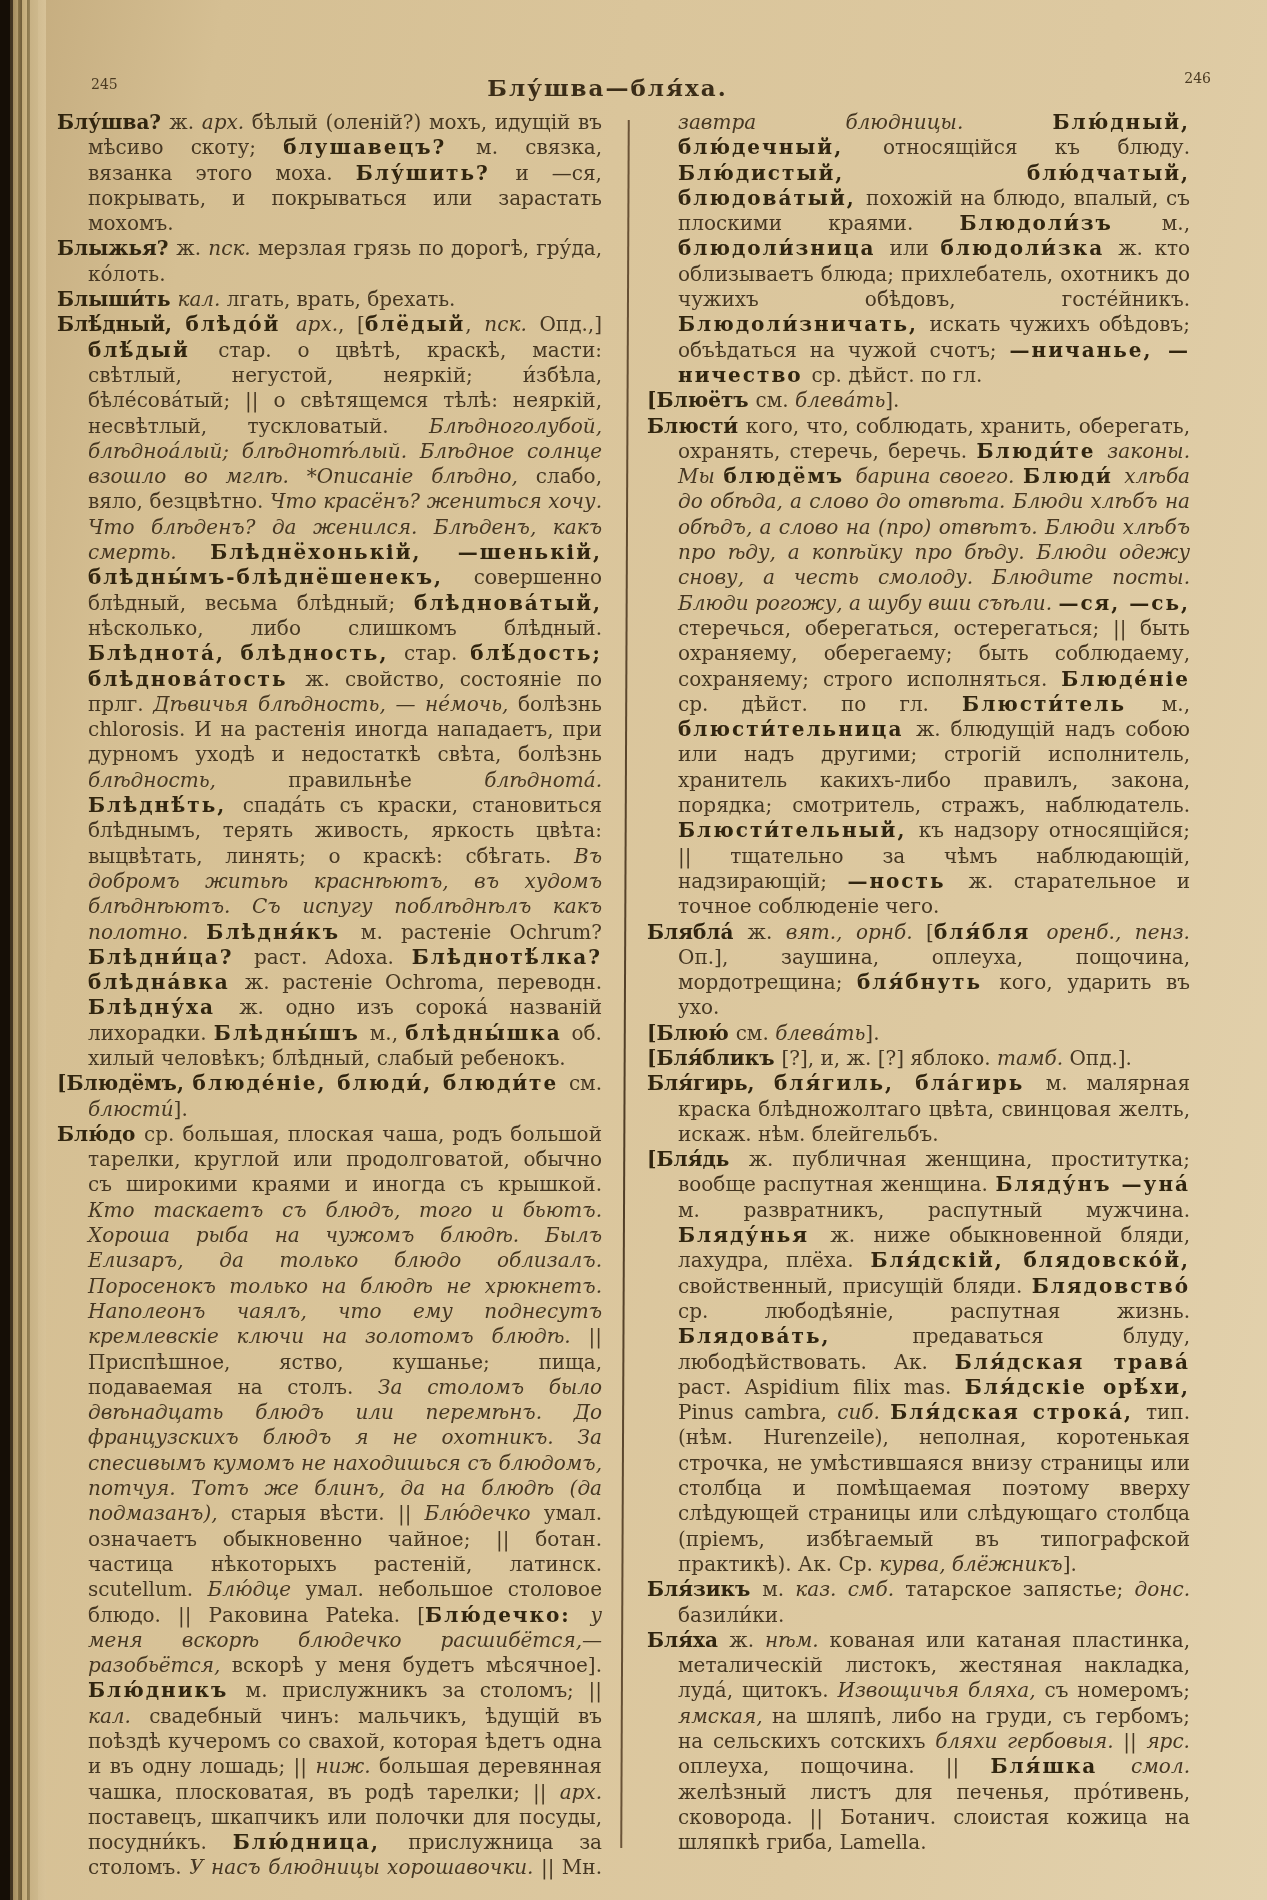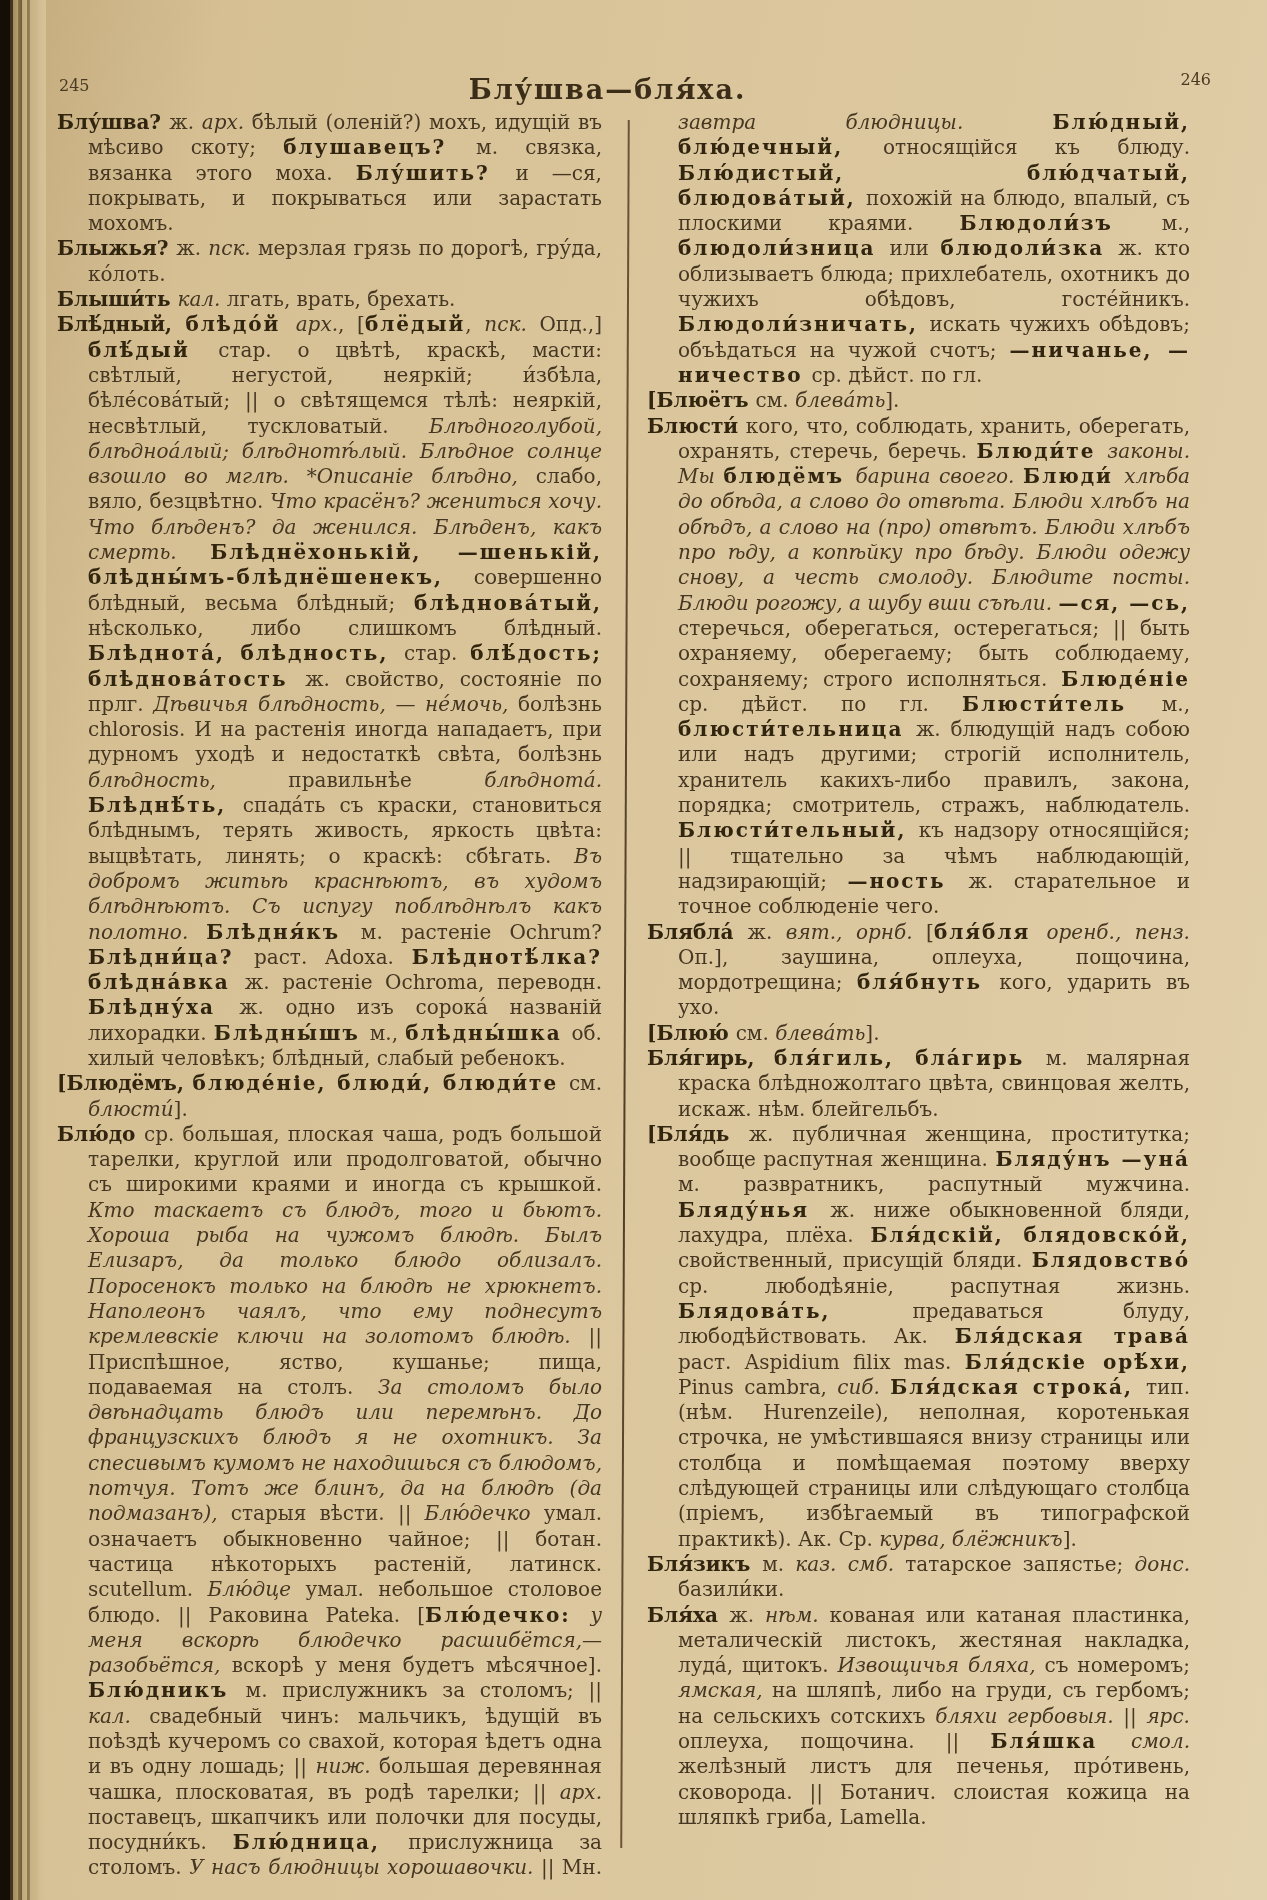--- a/index.html
+++ b/index.html
@@ -16,26 +16,26 @@
       #150e06 0px,#150e06 10px,
       #3f3320 10px,#453723 13px,
       #a28c5f 13px,#b59e6e 18px,
       #897549 18px,#6d5b38 22px,
       #c0a977 22px,#cab383 27px,
       #8a774c 27px,#97845a 30px,
       #c8b285 30px,#cdb88c 38px,
       #d2bd92 38px,#d7c298 46px);
   }
   .header{position:absolute;left:46px;top:74px;width:1175px;height:34px;}
-  .pnum{font-size:16px;color:#4a3a22;}
+  .pnum{font-size:14px;color:#4a3a22;margin-left:32px;}
   .pnum-left{position:absolute;left:13px;top:2px;}
   .pnum-right{position:absolute;right:10px;top:-4px;}
   .running-title{
     position:absolute;left:0;right:52px;top:0;text-align:center;
-    font-weight:700;font-size:27px;letter-spacing:2px;color:#3b2d18;
+    font-weight:700;font-size:23px;letter-spacing:2px;color:#3b2d18;
   }
   .divider{
     position:absolute;left:624px;top:120px;width:2px;height:1728px;
     background:linear-gradient(#6b5438,#4f3d26 60%,#6b5438);
     transform:rotate(0.25deg);
   }
   .col{
     position:absolute;top:110px;font-size:20px;line-height:25.3px;
     text-align:justify;color:#463722;
   }
@@ -69,18 +69,19 @@
       <p class="entry"><span class="r-b">Блѣ́дный, </span><span class="r-sp">блѣдо́й </span><span class="r-i">арх.</span><span class="r-n">, [</span><span class="r-sp">блёдый</span><span class="r-n">, </span><span class="r-i">пск. </span><span class="r-n">Опд.,] </span><span class="r-sp">блѣ́дый </span><span class="r-n">стар. о цвѣтѣ, краскѣ, масти: свѣтлый, негустой, неяркій; и́збѣла, бѣле́сова́тый; || о свѣтящемся тѣлѣ: неяркій, несвѣтлый, тускловатый. </span><span class="r-i">Блѣдноголубой, блѣдноа́лый; блѣднотѣ́лый. Блѣдное солнце взошло во мглѣ. *Описаніе блѣдно, </span><span class="r-n">слабо, вяло, безцвѣтно. </span><span class="r-i">Что красёнъ? жениться хочу. Что блѣденъ? да женился. Блѣденъ, какъ смерть. </span><span class="r-sp">Блѣднёхонькій, —шенькій, блѣдны́мъ-блѣднёшенекъ, </span><span class="r-n">совершенно блѣдный, весьма блѣдный; </span><span class="r-sp">блѣднова́тый, </span><span class="r-n">нѣсколько, либо слишкомъ блѣдный. </span><span class="r-sp">Блѣднота́, блѣдность, </span><span class="r-n">стар. </span><span class="r-sp">блѣ́дость; блѣднова́тость </span><span class="r-n">ж. свойство, состояніе по прлг. </span><span class="r-i">Дѣвичья блѣдность, — не́мочь, </span><span class="r-n">болѣзнь chlorosis. И на растенія иногда нападаетъ, при дурномъ уходѣ и недостаткѣ свѣта, болѣзнь </span><span class="r-i">блѣдность, </span><span class="r-n">правильнѣе </span><span class="r-i">блѣднота́. </span><span class="r-sp">Блѣднѣ́ть, </span><span class="r-n">спада́ть съ краски, становиться блѣднымъ, терять живость, яркость цвѣта: выцвѣтать, линять; о краскѣ: сбѣгать. </span><span class="r-i">Въ добромъ житьѣ краснѣютъ, въ худомъ блѣднѣютъ. Съ испугу поблѣднѣлъ какъ полотно. </span><span class="r-sp">Блѣдня́къ </span><span class="r-n">м. растеніе Ochrum? </span><span class="r-sp">Блѣдни́ца? </span><span class="r-n">раст. Adoxa. </span><span class="r-sp">Блѣднотѣ́лка? блѣдна́вка </span><span class="r-n">ж. растеніе Ochroma, переводн. </span><span class="r-sp">Блѣдну́ха </span><span class="r-n">ж. одно изъ сорока́ названій лихорадки. </span><span class="r-sp">Блѣдны́шъ </span><span class="r-n">м., </span><span class="r-sp">блѣдны́шка </span><span class="r-n">об. хилый человѣкъ; блѣдный, слабый ребенокъ.</span></p>
       <p class="entry"><span class="r-b">[Блюдёмъ, </span><span class="r-sp">блюде́ніе, блюди́, блюди́те </span><span class="r-n">см. </span><span class="r-i">блюсти́</span><span class="r-n">].</span></p>
       <p class="entry fill"><span class="r-b">Блю́до </span><span class="r-n">ср. большая, плоская чаша, родъ большой тарелки, круглой или продолговатой, обычно съ широкими краями и иногда съ крышкой. </span><span class="r-i">Кто таскаетъ съ блюдъ, того и бьютъ. Хороша рыба на чужомъ блюдѣ. Былъ Елизаръ, да только блюдо облизалъ. Поросенокъ только на блюдѣ не хрюкнетъ. Наполеонъ чаялъ, что ему поднесутъ кремлевскіе ключи на золотомъ блюдѣ. </span><span class="r-n">|| Приспѣшное, яство, кушанье; пища, подаваемая на столъ. </span><span class="r-i">За столомъ было двѣнадцать блюдъ или перемѣнъ. До французскихъ блюдъ я не охотникъ. За спесивымъ кумомъ не находишься съ блюдомъ, потчуя. Тотъ же блинъ, да на блюдѣ (да подмазанъ), </span><span class="r-n">старыя вѣсти. || </span><span class="r-i">Блю́дечко </span><span class="r-n">умал. означаетъ обыкновенно чайное; || ботан. частица нѣкоторыхъ растеній, латинск. scutellum. </span><span class="r-i">Блю́дце </span><span class="r-n">умал. небольшое столовое блюдо. || Раковина Pateka. [</span><span class="r-sp">Блю́дечко: </span><span class="r-i">у меня вскорѣ блюдечко расшибётся,—разобьётся, </span><span class="r-n">вскорѣ у меня будетъ мѣсячное]. </span><span class="r-sp">Блю́дникъ </span><span class="r-n">м. прислужникъ за столомъ; || </span><span class="r-i">кал. </span><span class="r-n">свадебный чинъ: мальчикъ, ѣдущій въ поѣздѣ кучеромъ со свахой, которая ѣдетъ одна и въ одну лошадь; || </span><span class="r-i">ниж. </span><span class="r-n">большая деревянная чашка, плосковатая, въ родѣ тарелки; || </span><span class="r-i">арх. </span><span class="r-n">поставецъ, шкапчикъ или полочки для посуды, посудни́къ. </span><span class="r-sp">Блю́дница, </span><span class="r-n">прислужница за столомъ. </span><span class="r-i">У насъ блюдницы хорошавочки. </span><span class="r-n">|| Мн. </span></p>
     </div>
   <div class="col col-right" id="col-right">
       <p class="entry cont"><span class="r-i">завтра блюдницы. </span><span class="r-sp">Блю́дный, блю́дечный, </span><span class="r-n">относящійся къ блюду. </span><span class="r-sp">Блю́дистый, блю́дчатый, блюдова́тый, </span><span class="r-n">похожій на блюдо, впалый, съ плоскими краями. </span><span class="r-sp">Блюдоли́зъ </span><span class="r-n">м., </span><span class="r-sp">блюдоли́зница </span><span class="r-n">или </span><span class="r-sp">блюдоли́зка </span><span class="r-n">ж. кто облизываетъ блюда; прихлебатель, охотникъ до чужихъ обѣдовъ, госте́йникъ. </span><span class="r-sp">Блюдоли́зничать, </span><span class="r-n">искать чужихъ обѣдовъ; объѣдаться на чужой счотъ; </span><span class="r-sp">—ничанье, —ничество </span><span class="r-n">ср. дѣйст. по гл.</span></p>
       <p class="entry"><span class="r-b">[Блюётъ </span><span class="r-n">см. </span><span class="r-i">блева́ть</span><span class="r-n">].</span></p>
       <p class="entry"><span class="r-b">Блюсти́ </span><span class="r-n">кого, что, соблюдать, хранить, оберегать, охранять, стеречь, беречь. </span><span class="r-sp">Блюди́те </span><span class="r-i">законы. Мы </span><span class="r-sp">блюдёмъ </span><span class="r-i">барина своего. </span><span class="r-sp">Блюди́ </span><span class="r-i">хлѣба до обѣда, а слово до отвѣта. Блюди хлѣбъ на обѣдъ, а слово на (про) отвѣтъ. Блюди хлѣбъ про ѣду, а копѣйку про бѣду. Блюди одежу снову, а честь смолоду. Блюдите посты. Блюди рогожу, а шубу вши съѣли. </span><span class="r-sp">—ся, —сь, </span><span class="r-n">стеречься, оберегаться, остерегаться; || быть охраняему, оберегаему; быть соблюдаему, сохраняему; строго исполняться. </span><span class="r-sp">Блюде́ніе </span><span class="r-n">ср. дѣйст. по гл. </span><span class="r-sp">Блюсти́тель </span><span class="r-n">м., </span><span class="r-sp">блюсти́тельница </span><span class="r-n">ж. блюдущій надъ собою или надъ другими; строгій исполнитель, хранитель какихъ-либо правилъ, закона, порядка; смотритель, стражъ, наблюдатель. </span><span class="r-sp">Блюсти́тельный, </span><span class="r-n">къ надзору относящійся; || тщательно за чѣмъ наблюдающій, надзирающій; </span><span class="r-sp">—ность </span><span class="r-n">ж. старательное и точное соблюденіе чего.</span></p>
       <p class="entry"><span class="r-b">Блябла́ </span><span class="r-n">ж. </span><span class="r-i">вят., орнб. </span><span class="r-n">[</span><span class="r-sp">бля́бля </span><span class="r-i">оренб., пенз. </span><span class="r-n">Оп.], заушина, оплеуха, пощочина, мордотрещина; </span><span class="r-sp">бля́бнуть </span><span class="r-n">кого, ударить въ ухо.</span></p>
       <p class="entry"><span class="r-b">[Блюю́ </span><span class="r-n">см. </span><span class="r-i">блева́ть</span><span class="r-n">].</span></p>
+      <p class="entry"><span class="r-b">[Бля́бликъ </span><span class="r-n">[?], и, ж. [?] яблоко. </span><span class="r-i">тамб. </span><span class="r-n">Опд.].</span></p>
       <p class="entry"><span class="r-b">Бля́гирь, </span><span class="r-sp">бля́гиль, бла́гирь </span><span class="r-n">м. малярная краска блѣдножолтаго цвѣта, свинцовая желть, искаж. нѣм. блейгельбъ.</span></p>
       <p class="entry"><span class="r-b">[Бля́дь </span><span class="r-n">ж. публичная женщина, проститутка; вообще распутная женщина. </span><span class="r-sp">Бляду́нъ —уна́ </span><span class="r-n">м. развратникъ, распутный мужчина. </span><span class="r-sp">Бляду́нья </span><span class="r-n">ж. ниже обыкновенной бляди, лахудра, плёха. </span><span class="r-sp">Бля́дскій, блядовско́й, </span><span class="r-n">свойственный, присущій бляди. </span><span class="r-sp">Блядовство́ </span><span class="r-n">ср. любодѣяніе, распутная жизнь. </span><span class="r-sp">Блядова́ть, </span><span class="r-n">предаваться блуду, любодѣйствовать. Ак. </span><span class="r-sp">Бля́дская трава́ </span><span class="r-n">раст. Aspidium filix mas. </span><span class="r-sp">Бля́дскіе орѣ́хи, </span><span class="r-n">Pinus cambra, </span><span class="r-i">сиб. </span><span class="r-sp">Бля́дская строка́, </span><span class="r-n">тип. (нѣм. Hurenzeile), неполная, коротенькая строчка, не умѣстившаяся внизу страницы или столбца и помѣщаемая поэтому вверху слѣдующей страницы или слѣдующаго столбца (пріемъ, избѣгаемый въ типографской практикѣ). Ак. Ср. </span><span class="r-i">курва, блёжникъ</span><span class="r-n">].</span></p>
       <p class="entry"><span class="r-b">Бля́зикъ </span><span class="r-n">м. </span><span class="r-i">каз. смб. </span><span class="r-n">татарское запястье; </span><span class="r-i">донс. </span><span class="r-n">базили́ки.</span></p>
       <p class="entry"><span class="r-b">Бля́ха </span><span class="r-n">ж. </span><span class="r-i">нѣм. </span><span class="r-n">кованая или катаная пластинка, металическій листокъ, жестяная накладка, луда́, щитокъ. </span><span class="r-i">Извощичья бляха, </span><span class="r-n">съ номеромъ; </span><span class="r-i">ямская, </span><span class="r-n">на шляпѣ, либо на груди, съ гербомъ; на сельскихъ сотскихъ </span><span class="r-i">бляхи гербовыя. </span><span class="r-n">|| </span><span class="r-i">ярс. </span><span class="r-n">оплеуха, пощочина. || </span><span class="r-sp">Бля́шка </span><span class="r-i">смол. </span><span class="r-n">желѣзный листъ для печенья, про́тивень, сковорода. || Ботанич. слоистая кожица на шляпкѣ гриба, Lamella. </span></p>
     </div>
 </div>
 
 </body></html>

